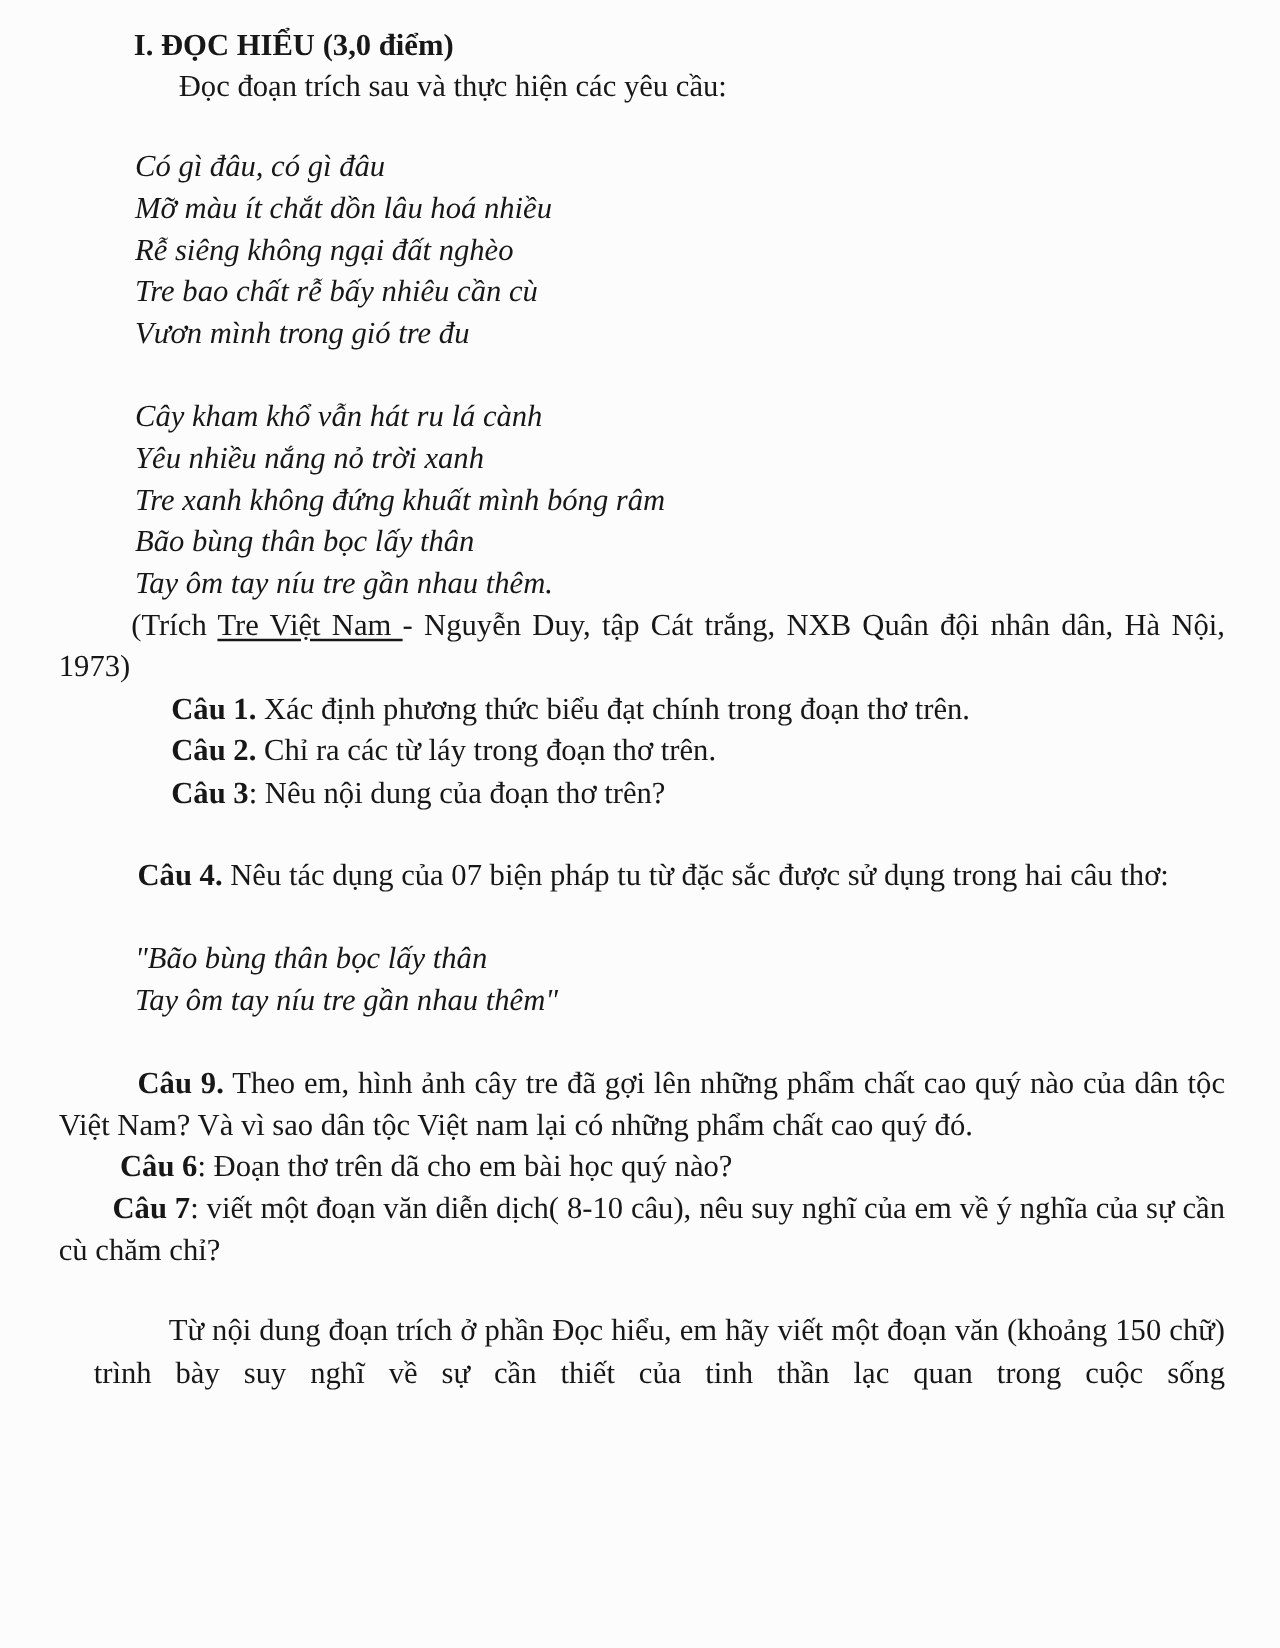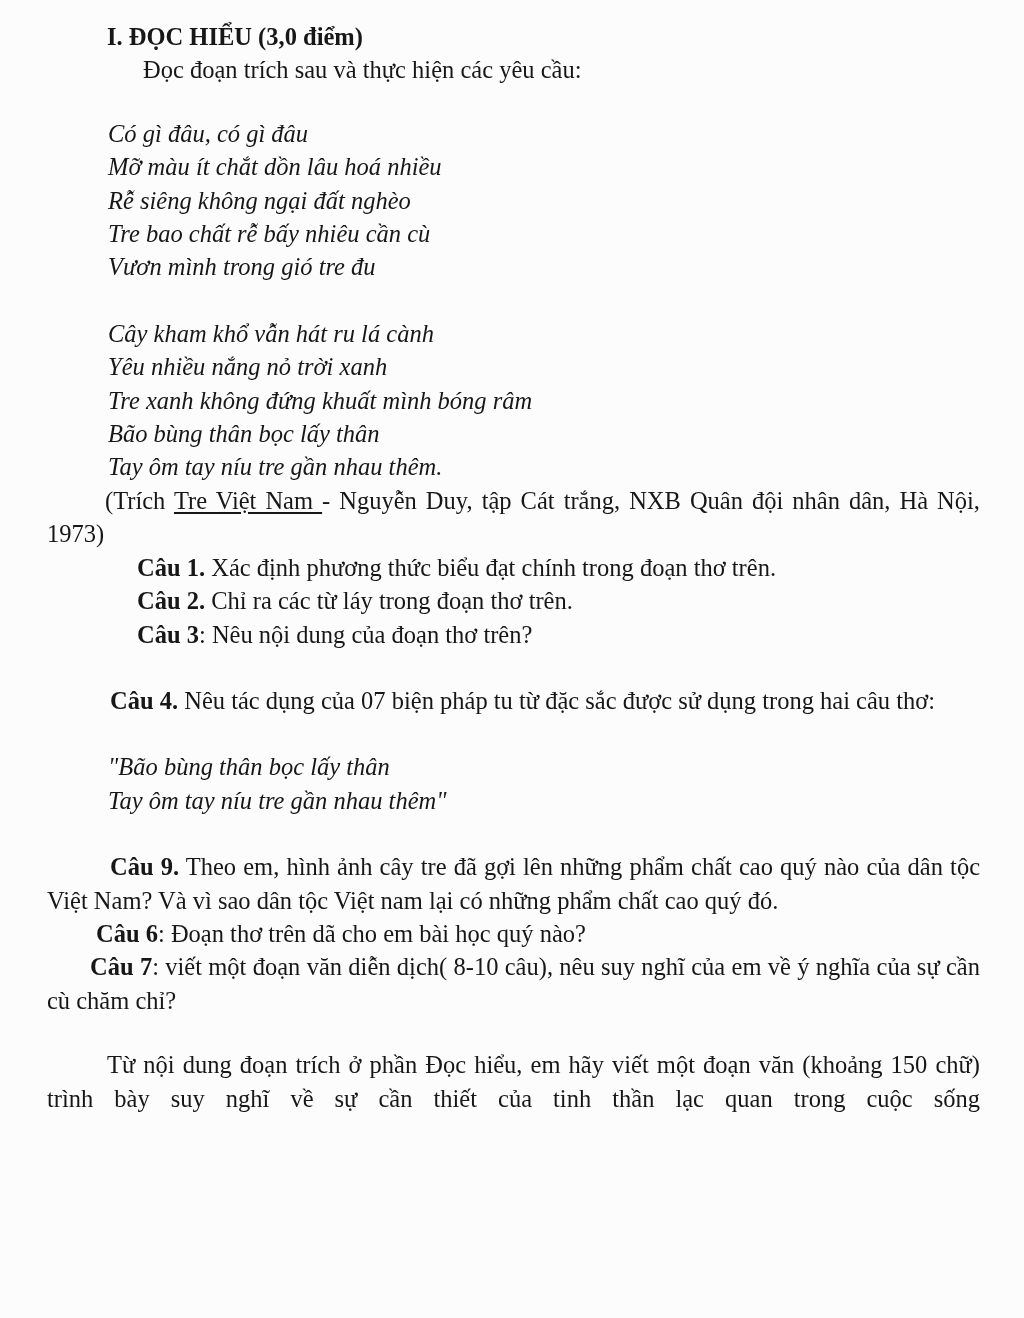--- a/index.html
+++ b/index.html
@@ -28,21 +28,21 @@
   .underline { text-decoration: underline; text-underline-offset: 3px; }
   .q123 { margin-left: 90px; }
   .jst { text-align: justify; }
   .q4 { margin-top: 33px; text-indent: 63px; }
   .quote { margin-top: 33px; margin-left: 61px; font-style: italic; }
   .q5 { margin-top: 33px; text-indent: 63px; }
   .q6 { text-indent: 49px; }
   .q7 { text-indent: 43px; }
   .sec2 { margin-top: 67px; margin-left: 62px; font-weight: bold; }
   .bullet { display: inline-block; width: 33px; font-size: 27px; vertical-align: -1px; }
-  .closing { margin-top: 31px; text-indent: 60px; text-align: justify; text-align-last: justify; }
+  .closing { margin-top: 31px; text-indent: 60px; text-align: justify; text-align-last: justify; margin-left: 28px; }
 </style>
 </head>
 <body>
 
 <div class="page">
   <div class="content">
 
     <p class="h1">I. ĐỌC HIỂU (3,0 điểm)</p>
     <p class="intro">Đọc đoạn trích sau và thực hiện các yêu cầu:</p>
 

